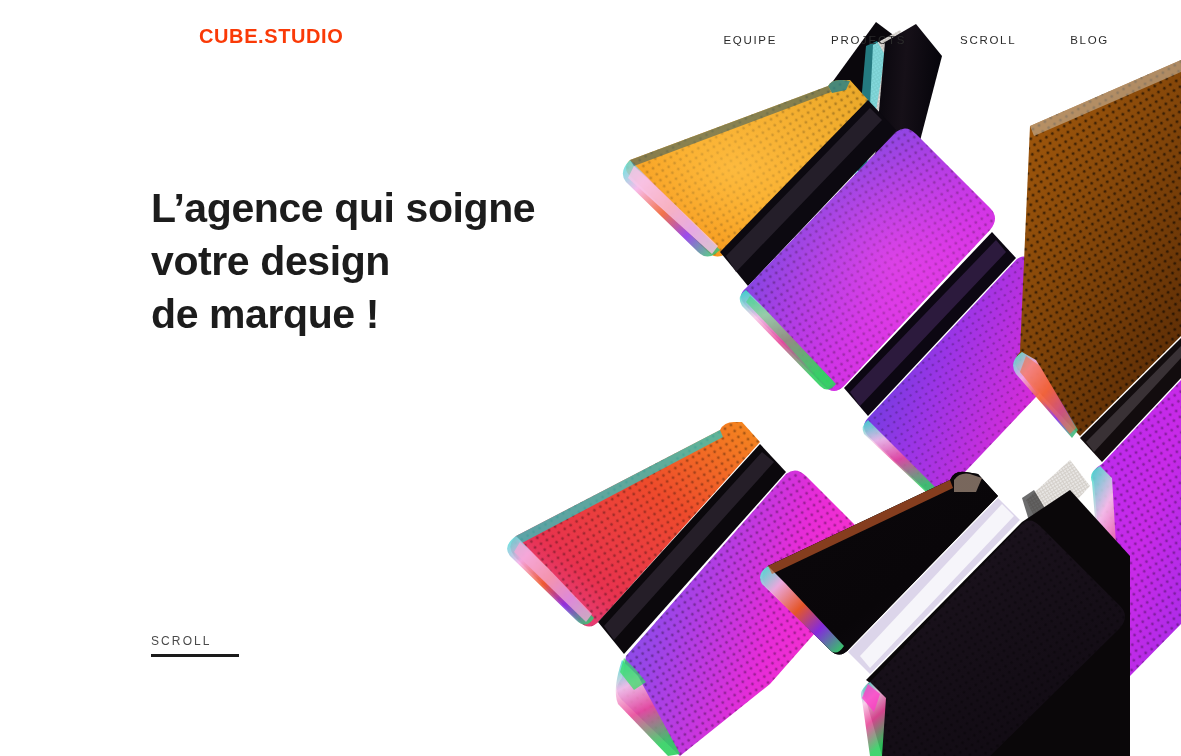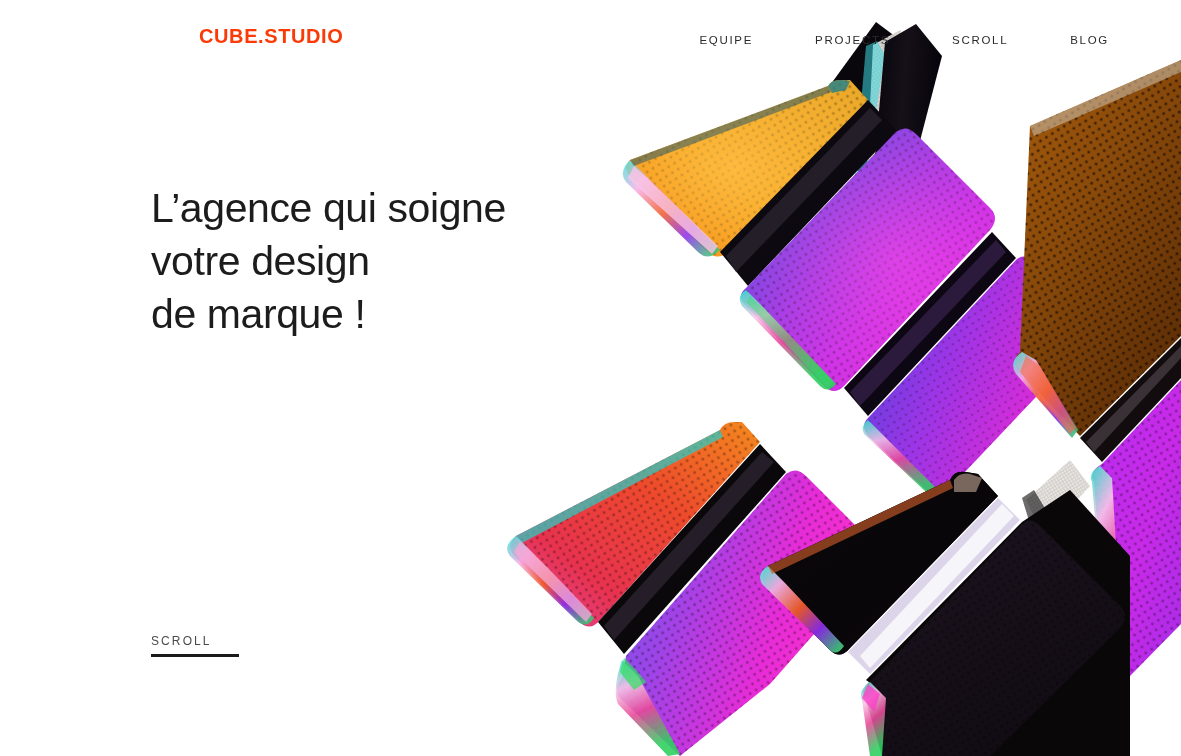--- a/index.html
+++ b/index.html
@@ -46,21 +46,21 @@
     color:#FA3A07;
     line-height:1;
     white-space:nowrap;
     cursor:pointer;
   }
   .nav {
     position:absolute;
     right:120px; top:31px;
     display:flex;
     align-items:center;
-    gap:16px;
+    gap:8px;
   }
   .nav-item {
     font-size:11.5px;
     letter-spacing:1.7px;
     color:#2b2b2b;
     text-decoration:none;
     white-space:nowrap;
     cursor:pointer;
     padding:3px 0;
     margin-left:46px;
@@ -69,21 +69,21 @@
 
   
   .hero-copy {
     position:absolute;
     left:151px; top:182px;
     width:470px;
     z-index:4;
   }
   .headline {
     font-size:41px;
-    font-weight:normal;
+    font-weight:bold;
     line-height:53px;
     letter-spacing:-0.4px;
     color:#1c1c1c;
     white-space:pre-line;
   }
   .subcopy {
     position:absolute;
     left:151px; top:399px;
     width:452px;
     font-size:20px;

